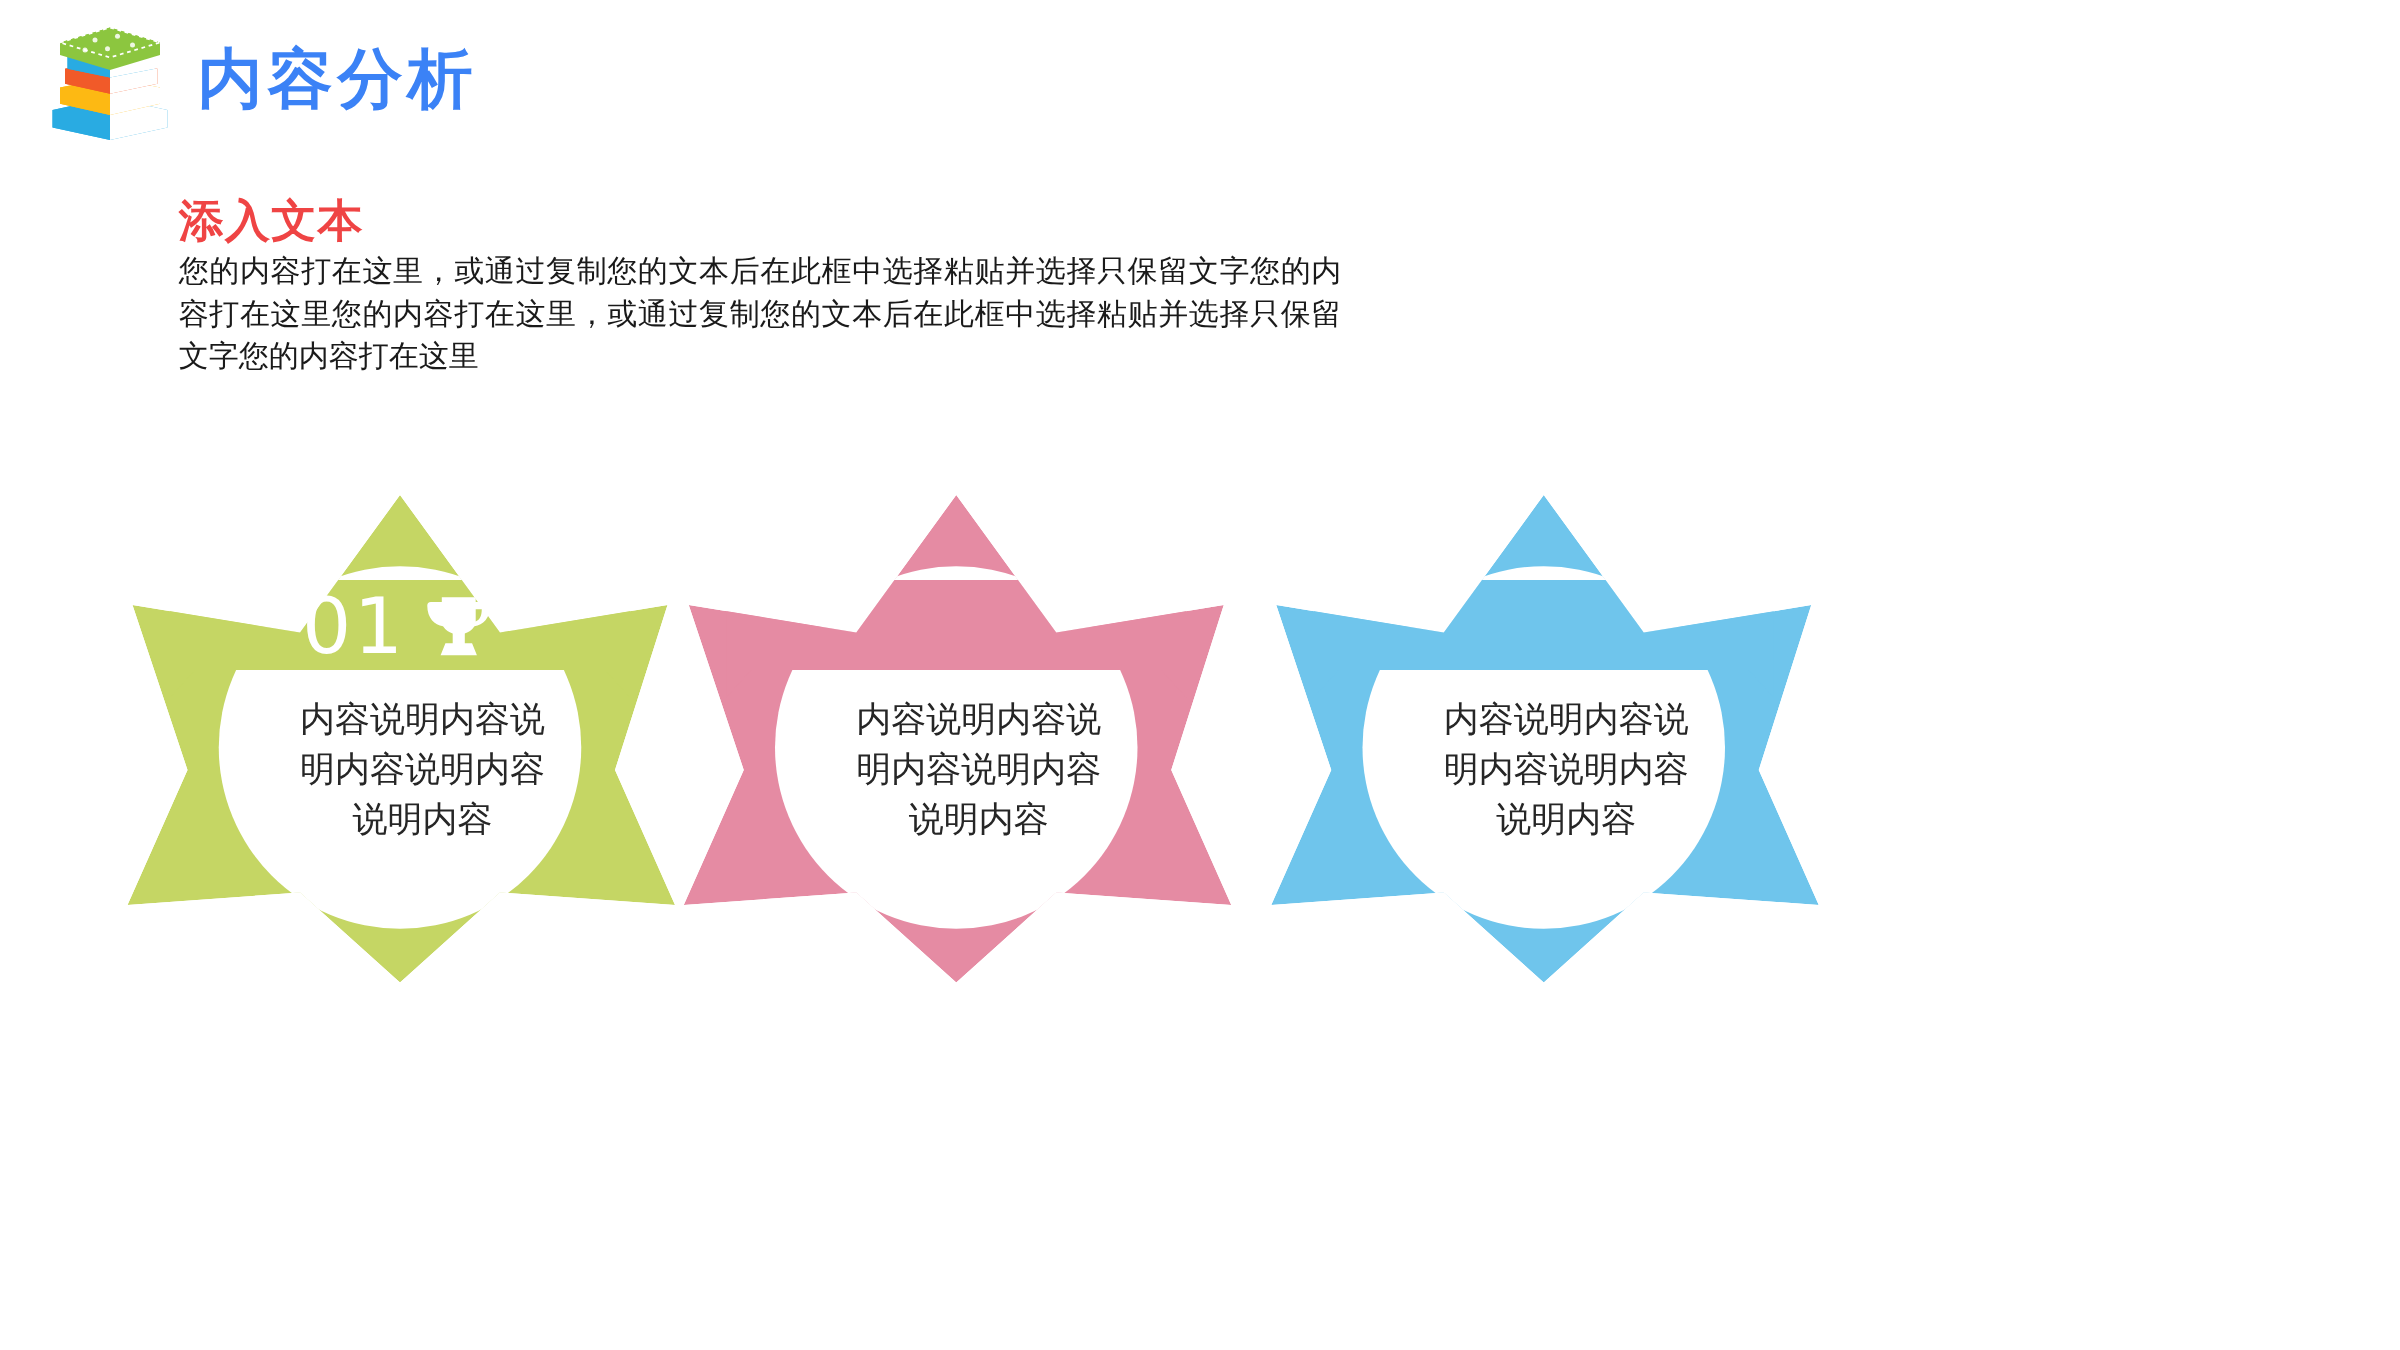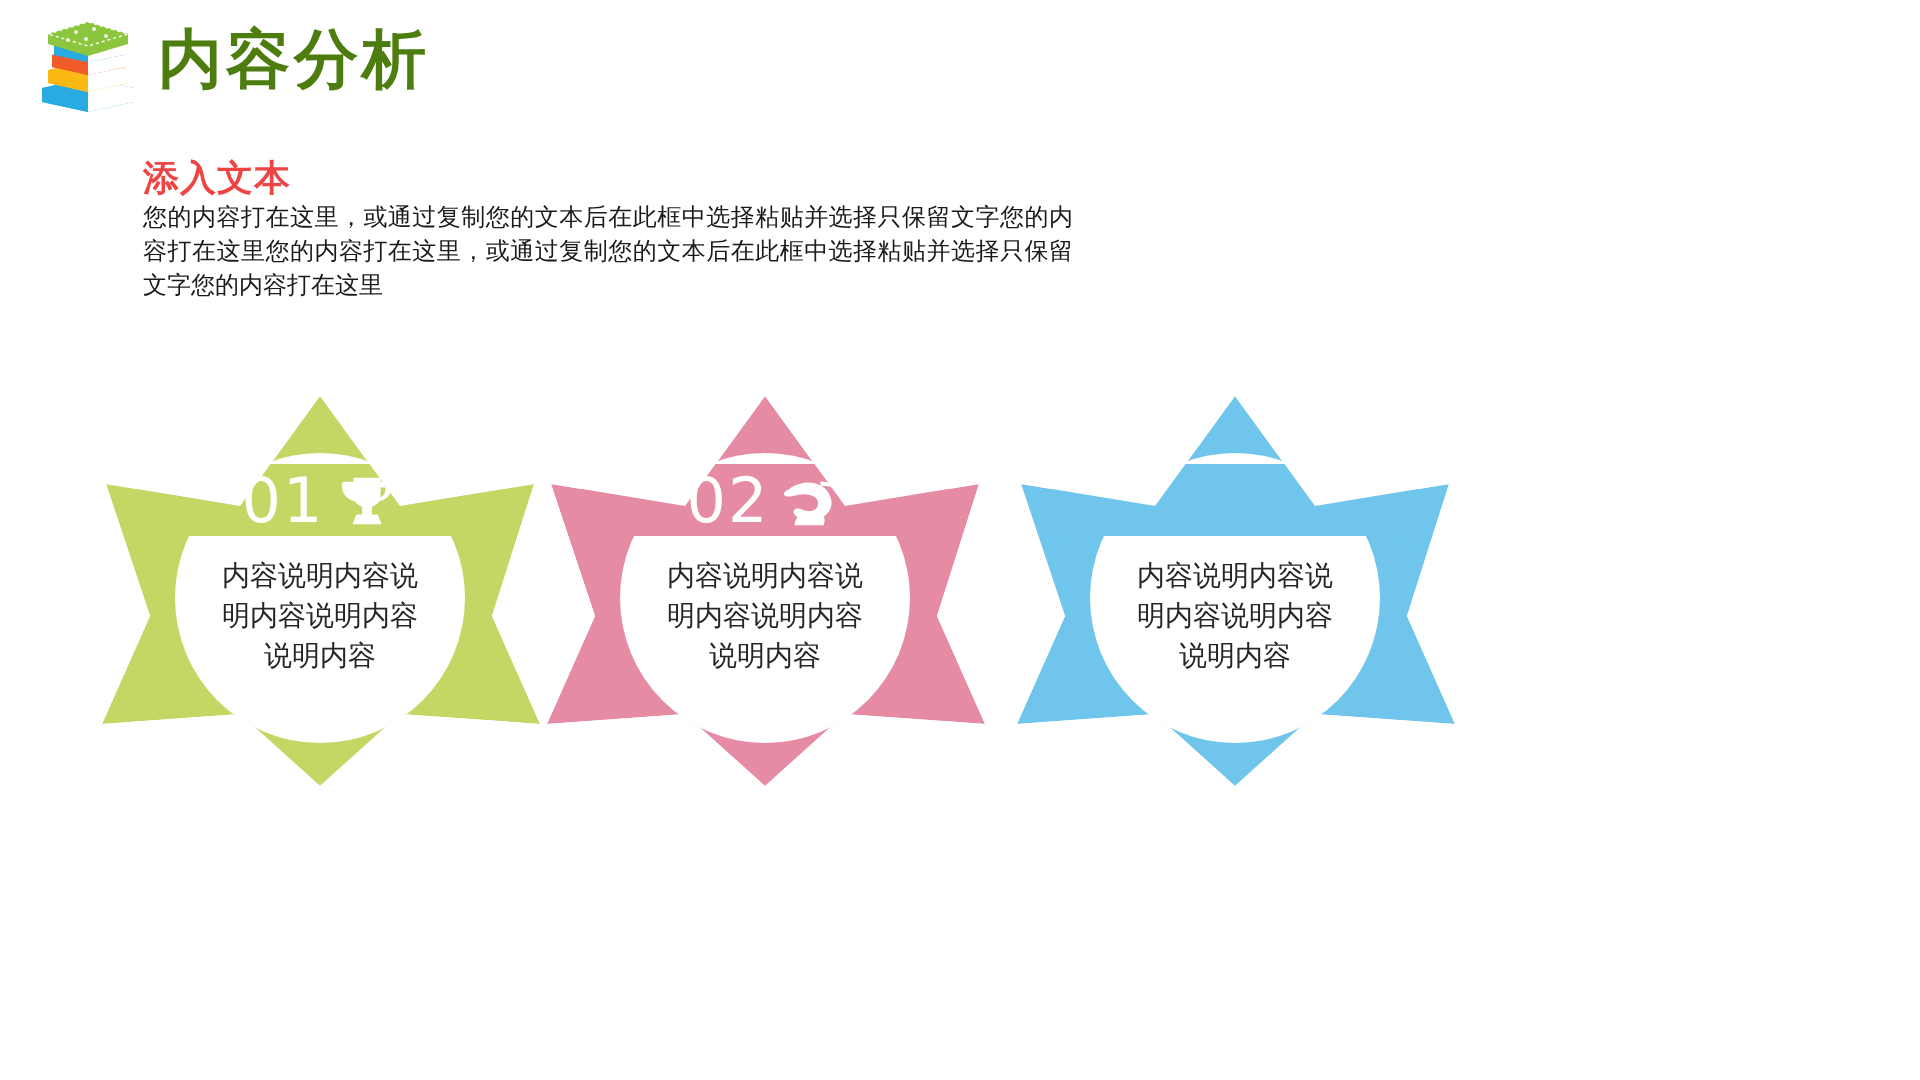--- a/index.html
+++ b/index.html
@@ -10,23 +10,23 @@
     overflow:hidden;
     position:relative;
   }
   .slide{position:relative;width:1920px;height:1080px;background:#fff;overflow:hidden;}
 
   
   .header{position:absolute;left:30px;top:14px;display:flex;align-items:center;}
   .books-icon{width:112px;height:100px;position:relative;flex:0 0 auto;margin-right:16px;}
   .books-icon svg{display:block;width:112px;height:100px;}
   .page-title{
-    font-size:64px;line-height:1;font-weight:bold;color:#4d7c0f;
+    font-size:52px;line-height:1;font-weight:bold;color:#3b82f6;
     letter-spacing:4px;
-    font-family:Liberation Mono, monospace;
+    font-family:Liberation Sans, sans-serif;
   }
 
   
   .textblock{position:absolute;left:143px;top:158px;width:930px;}
   .textblock h2{
     margin:0 0 2px 0;
     font-size:36px;font-weight:bold;color:#ef4444;letter-spacing:1px;
     font-family:"DejaVu Sans","Liberation Sans",sans-serif;
     line-height:1.12;
   }
@@ -56,21 +56,21 @@
   }
   .badge-num{
     font-size:62px;line-height:1;color:#ffffff;font-weight:normal;
     font-family:"DejaVu Sans","Liberation Sans",sans-serif;
     letter-spacing:2px;
   }
   .badge-gicon{width:62px;height:62px;margin-left:12px;display:inline-block;}
   .badge-gicon svg{display:block;width:62px;height:62px;}
 
   .badge-body{
-    position:absolute;left:72px;top:168px;width:296px;
+    position:absolute;left:90px;top:168px;width:296px;
     text-align:center;
     font-family:"DejaVu Serif","Liberation Serif",serif;
     font-size:28px;line-height:1.42;color:#262626;
     white-space:pre-line;
   }
 </style>
 </head>
 <body>
 
 <div class="slide">
@@ -157,30 +157,20 @@
           </defs>
           <g clip-path="url(#clip02)">
             <path d="M220 8 L300 118 L434 96 L392 228 L440 336 L300 326 L220 398 L140 326 L2 336 L50 228 L6 96 L140 118 Z" fill="#E58BA3"></path>
             <circle cx="220" cy="210" r="145" fill="#ffffff"></circle>
             <rect x="36" y="76" width="368" height="72" fill="#E58BA3"></rect>
             <path d="M36 148 L36 170 L56 148 Z" fill="#E58BA3"></path>
             <path d="M404 148 L404 170 L384 148 Z" fill="#E58BA3"></path>
           </g>
         </svg>
       </div>
-      <div class="badge-head">
-        <span class="badge-num">02</span>
-        <span class="badge-gicon">
-          <svg viewBox="0 0 64 64" xmlns="http://www.w3.org/2000/svg">
-            <path d="M8 20 c10 -8 24 -9 33 -4 c6 3 10 9 11 16 c1 7 -3 14 -10 17 c-8 4 -19 4 -26 -1 c-3 -2 -4 -5 -2 -7 c2 -2 5 -1 8 0 c5 2 11 2 14 -1 c3 -3 3 -8 0 -11 c-4 -4 -12 -5 -20 -3 c-5 1 -9 2 -11 1 c-3 -1 -3 -5 3 -7 z" fill="#ffffff"></path>
-            <path d="M40 12 c6 -1 12 2 15 7 c-4 -2 -9 -3 -13 -2 z" fill="#ffffff"></path>
-            <path d="M20 46 c-4 3 -6 7 -6 11 h30 c2 -5 1 -9 -2 -12 c-6 3 -15 4 -22 1 z" fill="#ffffff"></path>
-          </svg>
-        </span>
-      </div>
       <div class="badge-body">内容说明内容说
 明内容说明内容
 说明内容</div>
     </div>
 
     <div class="badge badge-3">
       <div class="badge-art">
         <svg viewBox="0 0 440 400" xmlns="http://www.w3.org/2000/svg">
           <defs>
             <clipPath id="clip03">

